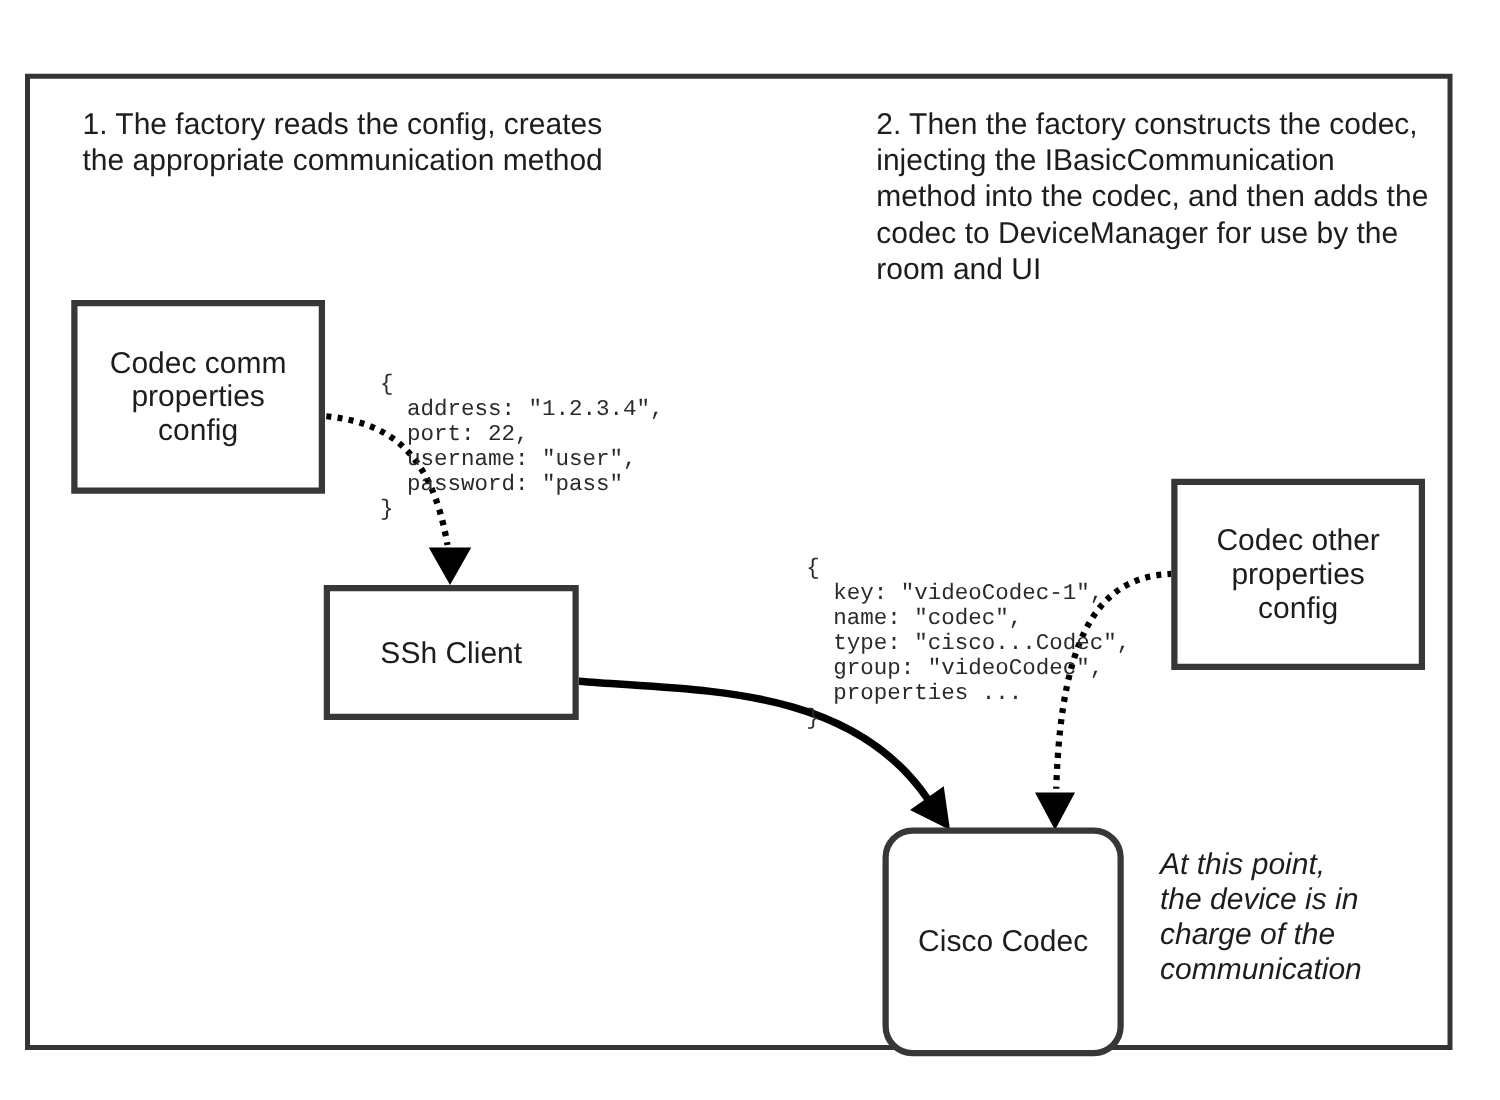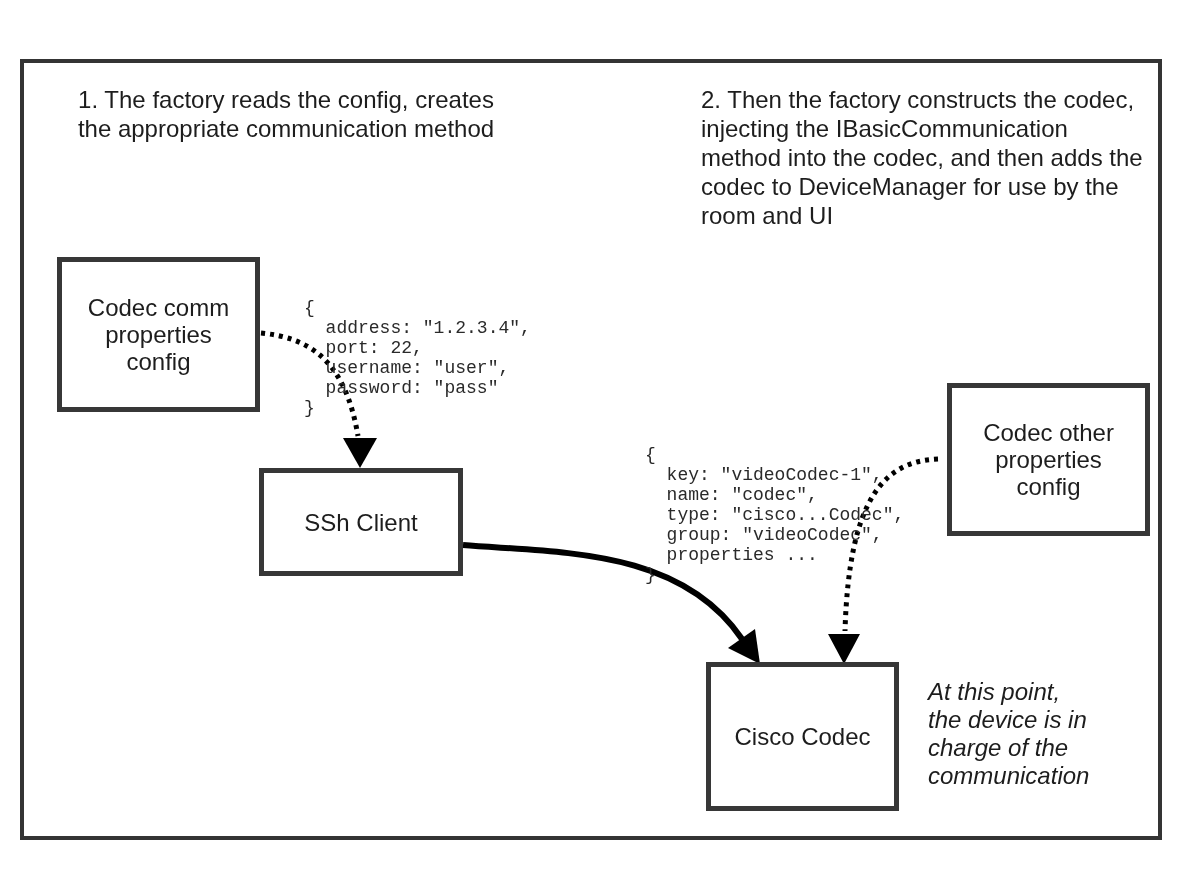--- a/index.html
+++ b/index.html
@@ -77,51 +77,51 @@
     <path d="M 261 333 C 310 338 345 360 358 436" fill="none" stroke="#000000" stroke-width="5" stroke-dasharray="4 5"></path>
     <polygon points="343,438 377,438 360,468" fill="#000000"></polygon>
 
     <path d="M 463 545 C 560 553 680 548 742 639" fill="none" stroke="#000000" stroke-width="6"></path>
     <polygon points="760,664 755,629 728,648" fill="#000000"></polygon>
 
     <path d="M 938 459 C 885 461 849 497 845 631" fill="none" stroke="#000000" stroke-width="5" stroke-dasharray="4 5"></path>
     <polygon points="828,634 860,634 844,664" fill="#000000"></polygon>
   </svg>
 
-  <div class="note" style="left:66px; top:85px; width:440px;text-align:center;">1. The factory reads the config, creates
+  <div class="note" style="left:66px; top:85px; width:440px;">1. The factory reads the config, creates
 the appropriate communication method</div>
 
   <div class="note" style="left:657px; top:85px; width:500px;margin-left:44px;">2. Then the factory constructs the codec,
 injecting the IBasicCommunication
 method into the codec, and then adds the
 codec to DeviceManager for use by the
 room and UI</div>
 
   <div class="note" style="left:928px; top:678px; width:220px; line-height:28px;font-style:italic;">At this point,
 the device is in
 charge of the
 communication</div>
 
-  <div class="node" style="left:57px; top:257px; width:203px; height:155px;">
+  <div class="node" style="left:57px; top:240px; width:203px; height:155px;">
     <span>Codec comm
 properties
 config</span>
   </div>
 
   <div class="node" style="left:259px; top:468px; width:204px; height:108px;">
     <span>SSh Client</span>
   </div>
 
-  <div class="node" style="left:937px; top:383px; width:203px; height:153px;margin-left:10px;">
+  <div class="node" style="left:937px; top:383px; width:203px; height:153px;">
     <span>Codec other
 properties
 config</span>
   </div>
 
-  <div class="node" style="left:706px; top:662px; width:193px; height:149px;">
+  <div class="node" style="left:706px; top:662px; width:193px; height:183px;border-radius:24px;">
     <span>Cisco Codec</span>
   </div>
 
   <pre class="code" style="left:304px; top:298px;">{
   address: "1.2.3.4",
   port: 22,
   username: "user",
   password: "pass"
 }</pre>
 

